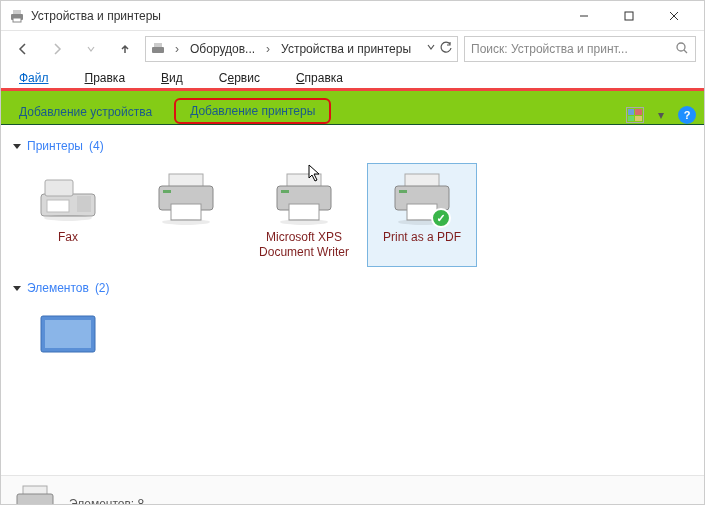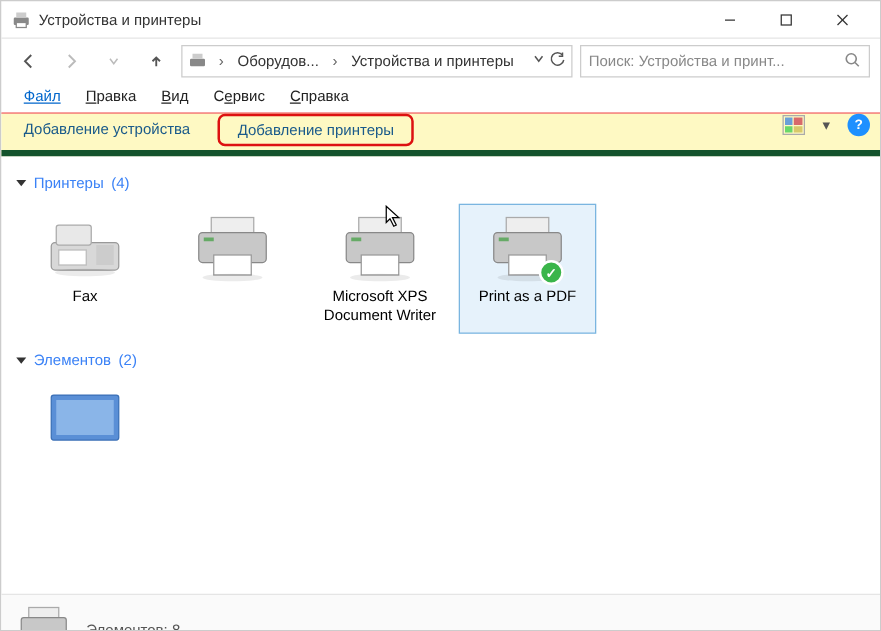--- a/index.html
+++ b/index.html
@@ -12,45 +12,45 @@
 .navbar{display:flex;align-items:center;height:36px;padding:4px 8px;gap:6px}
 .nav-arrow{width:28px;height:28px;display:flex;align-items:center;justify-content:center;color:#555;border-radius:2px}
 .nav-arrow.disabled{color:#bbb}
 .addressbar{flex:1;height:26px;border:1px solid #ccc;display:flex;align-items:center;padding:0 4px;gap:4px;background:#fff}
 .addr-icon{width:18px;height:16px}
 .addr-seg{color:#333;padding:2px 4px}
 .addr-chev{color:#666;padding:0 3px}
 .addr-tools{margin-left:auto;display:flex;gap:2px;color:#555}
 .searchbox{width:232px;height:26px;border:1px solid #ccc;display:flex;align-items:center;padding:0 6px;color:#888;gap:4px}
 .searchbox .ph{flex:1;white-space:nowrap;overflow:hidden;text-overflow:ellipsis}
-.menubar{display:flex;align-items:flex-start;height:24px;padding:0 8px;gap:0;border-bottom:1px solid #ef4444}
+.menubar{display:flex;align-items:center;height:24px;padding:0 8px;gap:16px;border-bottom:3px solid #ef4444}
 .menu-item{padding:3px 10px;color:#222}
 .menu-item.active{color:#0066cc}
 .menu-item u{text-decoration:underline}
-.toolbar{display:flex;align-items:flex-start;height:34px;padding:0 8px;gap:12px;border-bottom:5px solid #14532d;background:#fef9c3}
+.toolbar{display:flex;align-items:flex-end;height:34px;padding:0 8px;gap:12px;border-bottom:1px solid #14532d;background:#84cc16}
 .tool-btn{padding:5px 10px;color:#1a5a8a}
 .tool-btn.highlight{border:2px solid #d11;border-radius:6px;padding:4px 14px}
 .tool-right{margin-left:auto;display:flex;align-items:center;gap:14px}
 .view-icon{width:18px;height:16px;border:1px solid #aaa;display:grid;grid-template-columns:1fr 1fr;grid-template-rows:1fr 1fr;gap:1px;padding:1px}
 .view-icon div{background:#6aa0d8}
 .view-icon div:nth-child(2){background:#d86a6a}
 .view-icon div:nth-child(3){background:#6ad86a}
 .view-icon div:nth-child(4){background:#d8c96a}
 .help-icon{width:18px;height:18px;border-radius:50%;background:#1e90ff;color:#fff;display:flex;align-items:center;justify-content:center;font-weight:bold;font-size:11px}
 .content{height:350px;overflow-y:scroll;padding:6px 12px;position:relative}
 .content::-webkit-scrollbar{width:17px}
 .content::-webkit-scrollbar-track{background:#f0f0f0}
 .content::-webkit-scrollbar-thumb{background:#c0c0c0}
 .group-header{display:flex;align-items:center;gap:6px;padding:8px 0 4px;color:#3b82f6}
 .group-caret{width:0;height:0;border-top:5px solid #333;border-left:4px solid transparent;border-right:4px solid transparent}
 .items{display:flex;flex-wrap:wrap;gap:8px;padding:6px 0}
 .item{width:110px;display:flex;flex-direction:column;align-items:center;padding:6px;text-align:center;gap:4px;border:1px solid transparent}
 .item.selected{border:1px solid #7ab5e0;background:#e6f2fb}
 .item-icon{width:70px;height:56px;position:relative}
-.item-label{line-height:1.25;color:#000000}
+.item-label{line-height:1.25;color:#7f1d1d}
 .printer-svg{width:100%;height:100%}
 .monitor-svg{width:70px;height:50px}
 .check-badge{position:absolute;bottom:-2px;right:6px;width:20px;height:20px;border-radius:50%;background:#3ab54a;border:2px solid #fff;display:flex;align-items:center;justify-content:center;color:#fff;font-size:11px;font-weight:bold}
 .statusbar{display:flex;align-items:center;height:56px;padding:4px 12px;border-top:1px solid #e5e5e5;gap:12px;background:#fafafa}
 .status-icon{width:44px;height:40px}
 .status-text{color:#555}
 .cursor-img{position:absolute;left:308px;top:164px;pointer-events:none}
 .fax-svg{width:100%;height:100%}
 </style>
 </head>

